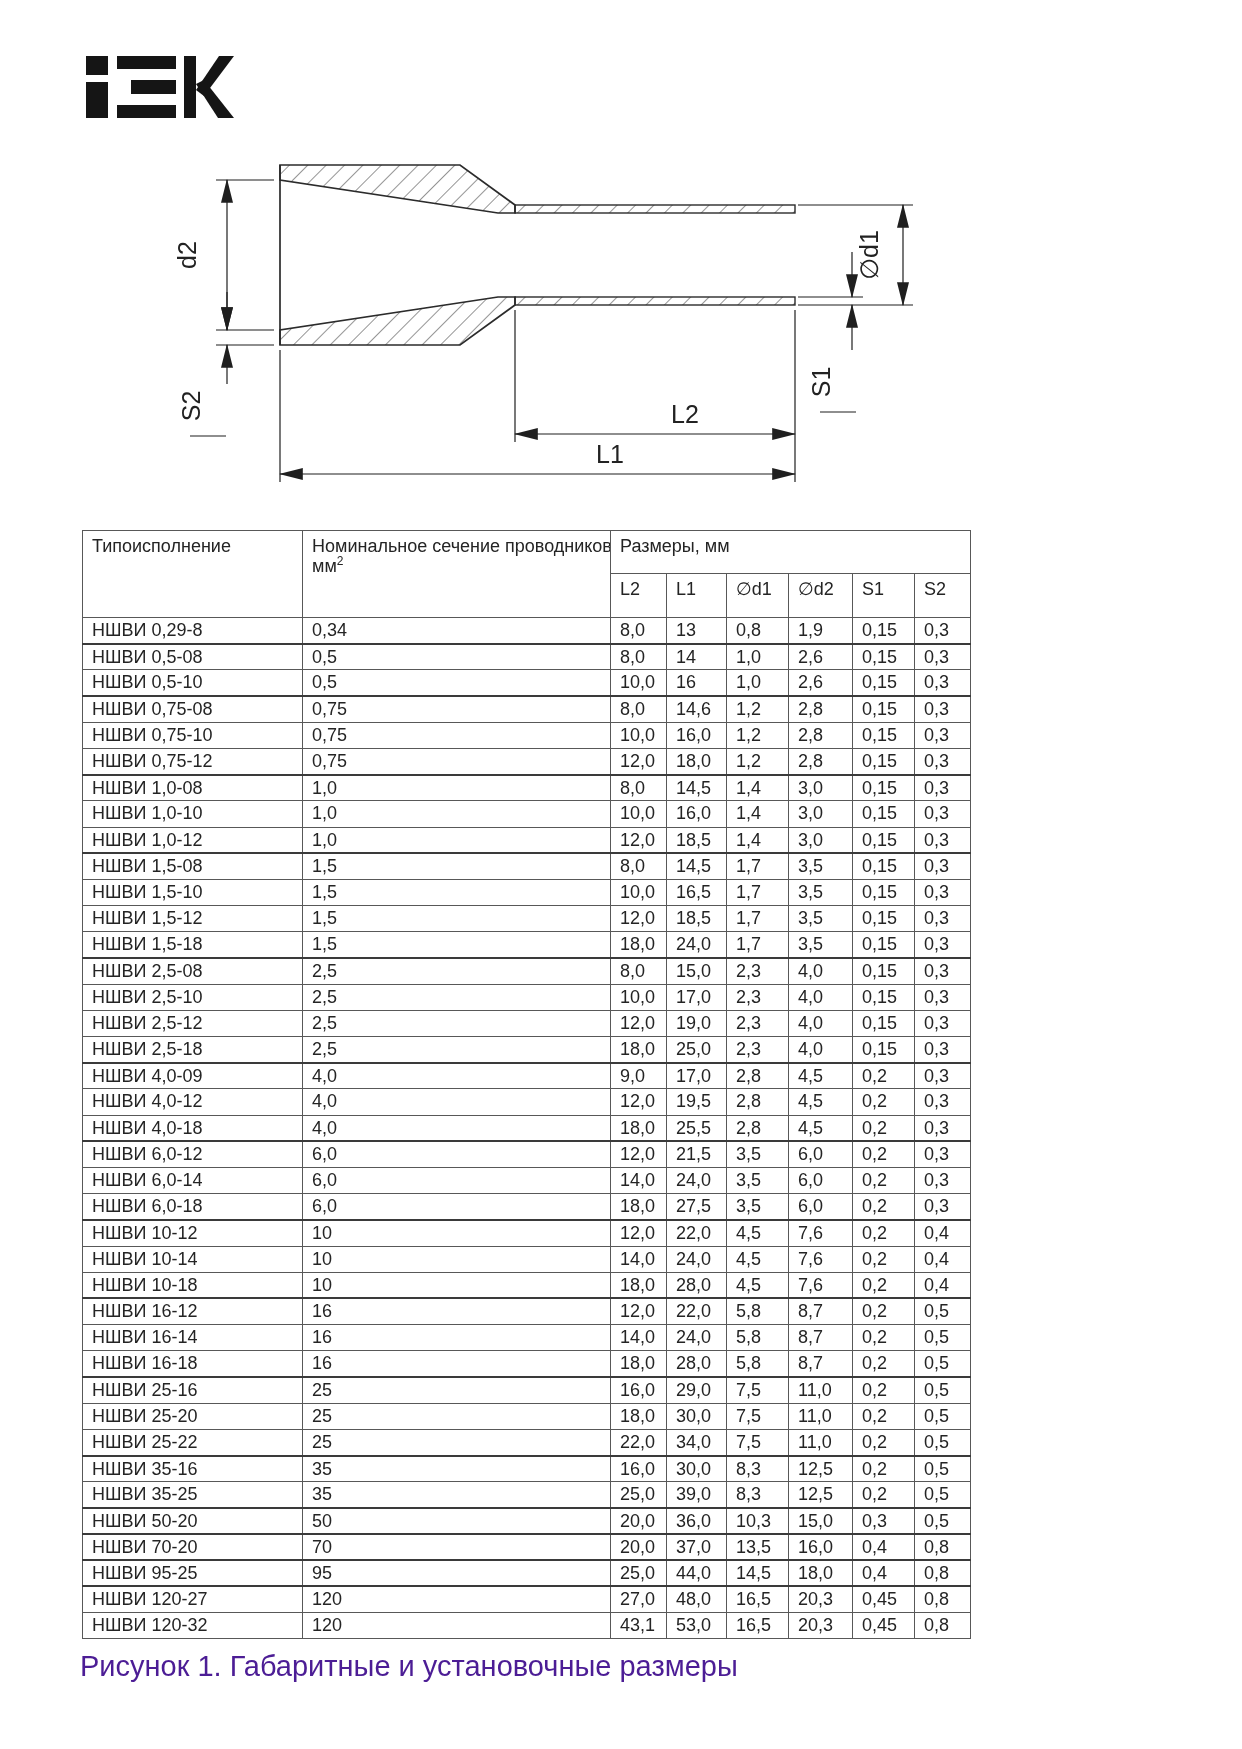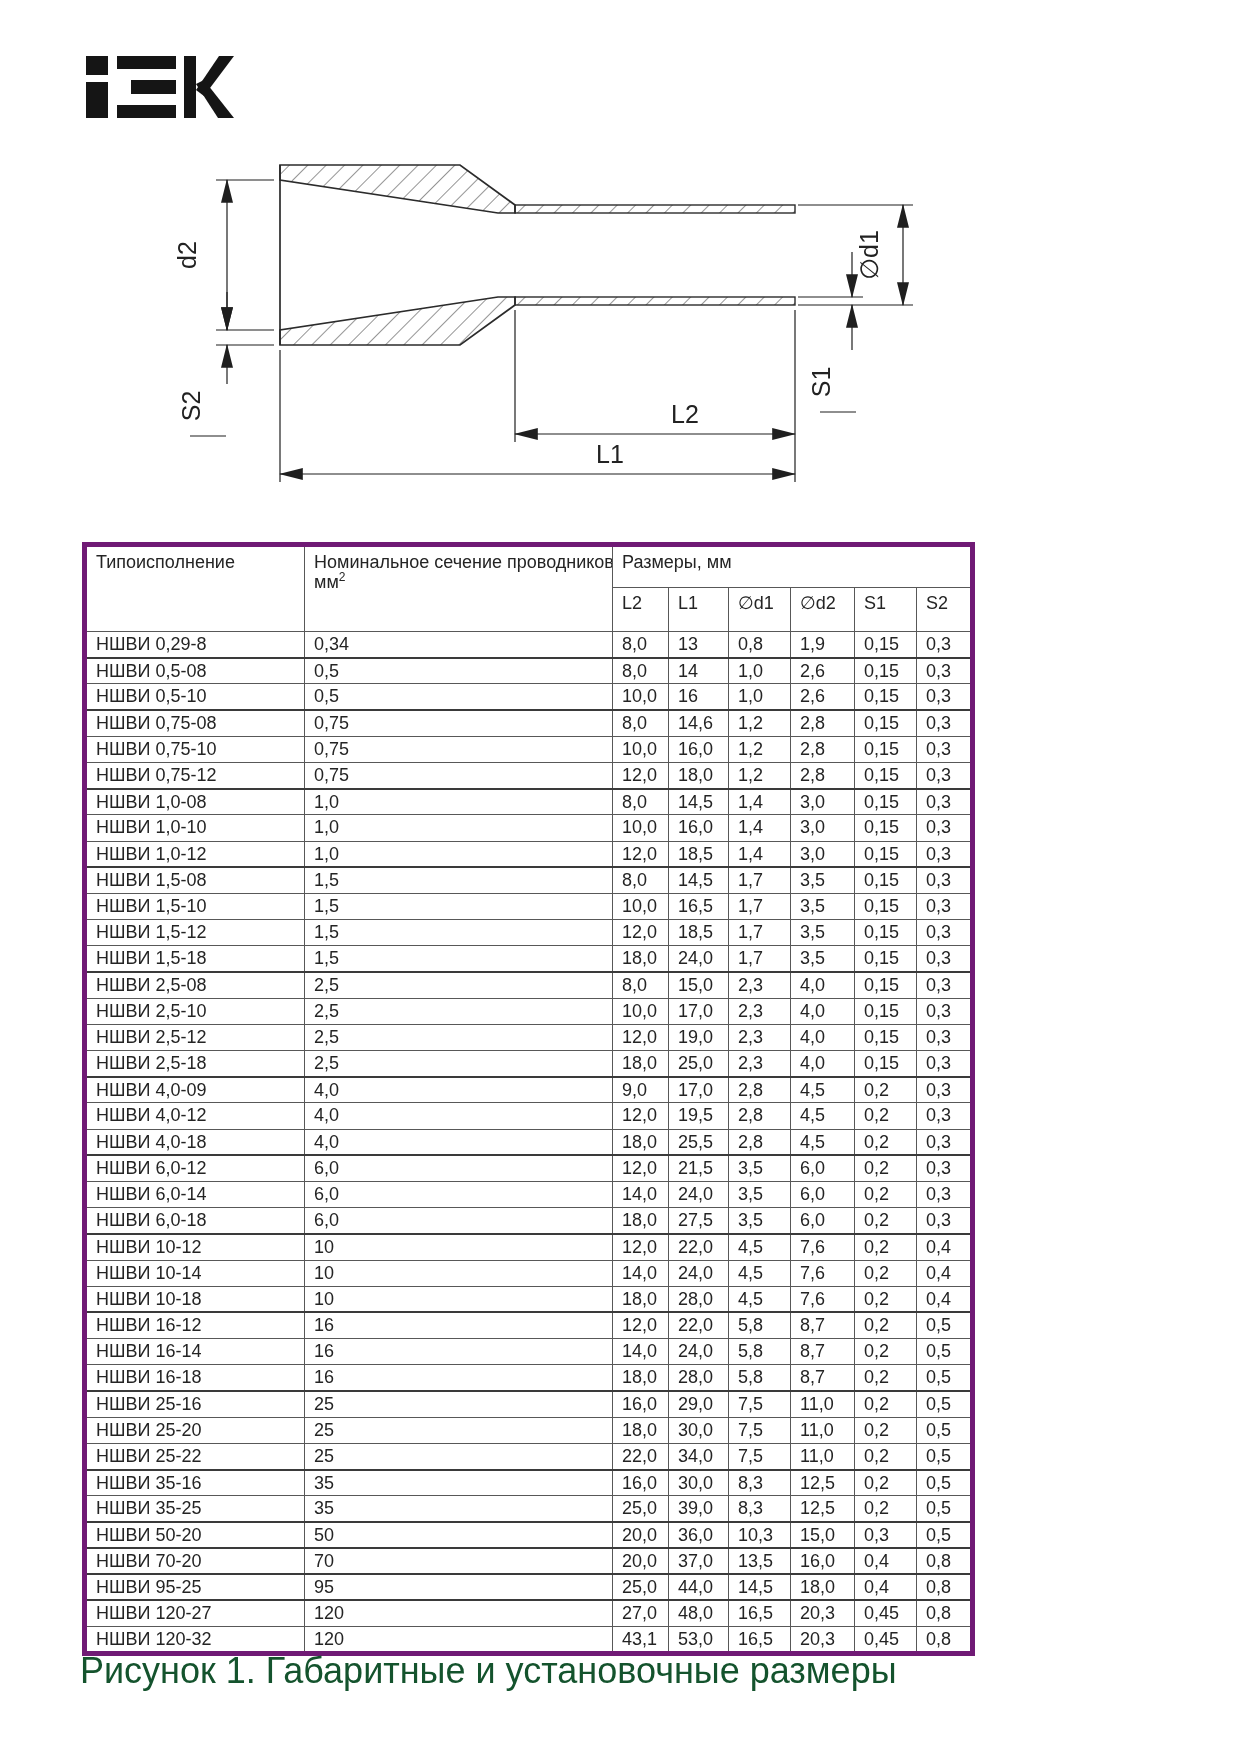--- a/index.html
+++ b/index.html
@@ -7,35 +7,35 @@
     width:1242px;height:1749px;position:relative;background:#ffffff;
     font-family:"Liberation Sans", sans-serif;color:#1f1f1f;overflow:hidden;
   }
   
   .logo{position:absolute;left:84px;top:56px;width:150px;height:62px;}
   
   .drawing{position:absolute;left:130px;top:140px;width:790px;height:355px;}
   .drawing text{font-family:"Liberation Sans",sans-serif;font-size:25px;fill:#222;}
   
   .table-wrap{position:absolute;left:82px;top:530px;width:890px;}
-  table{border-collapse:collapse;table-layout:fixed;width:888px;border:5px solid #701a75;margin-top:12px;}
+  table{border-collapse:collapse;table-layout:fixed;width:888px;border:1px solid #701a75;}
   th,td{
     border:1px solid #585858;font-size:18px;line-height:1.12;
     padding:2px 8px 2px 9px;text-align:left;vertical-align:top;
     font-weight:400;color:#242424;box-sizing:border-box;
     white-space:nowrap;overflow:hidden;
   }
   thead th{vertical-align:top;padding-top:5px;}
   thead tr.h1 th{height:43px;}
   thead tr.h2 th{height:44px;border-top:1px solid #585858;}
   tbody td{height:26.2px;}
   tr.group-start td{border-top:2px solid #3a3a3a;}
   sup{font-size:12px;line-height:0;}
   
-  .caption{position:absolute;left:80px;top:1650px;font-size:36px;color:#14532d;}
+  .caption{position:absolute;left:80px;top:1650px;font-size:29px;color:#4c1d95;}
 </style>
 </head>
 <body>
 
 <svg class="logo" viewBox="0 0 150 62" aria-label="IEK">
   <g fill="#151515">
     <rect x="2" y="0" width="22" height="19"></rect>
     <rect x="2" y="26" width="22" height="36"></rect>
     <rect x="33" y="0" width="59" height="13"></rect>
     <rect x="47" y="24" width="45" height="14"></rect>

